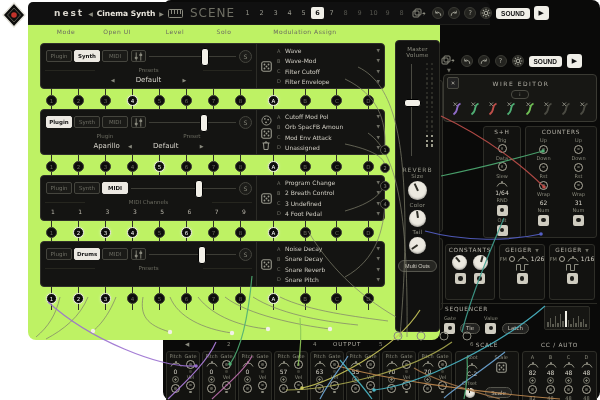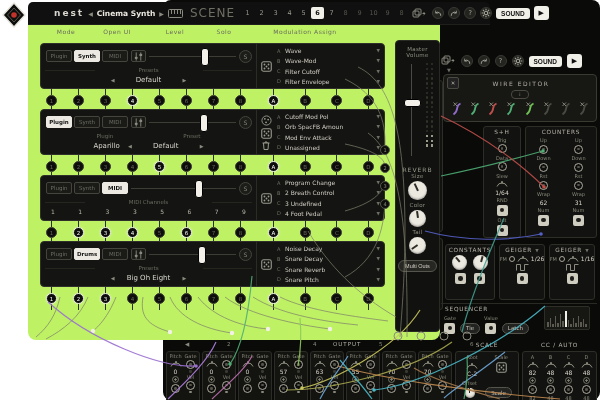--- a/index.html
+++ b/index.html
@@ -1245,25 +1245,20 @@
                     <div class="track"></div>
                     <div class="handle" style="left: calc(60% - 3px);"></div>
                   </div>
                   <span class="solo">S</span>
                 </div>
                 <div class="lz-mid">
                   <span class="line"></span>
                   <span>Presets</span>
                   <span class="line"></span>
                 </div>
-                <div class="lz-bot">
-                  <span class="tb-arrow">◀</span>
-                  <span style="min-width: 52px; text-align: center;">Big Oh Eight</span>
-                  <span class="tb-arrow">▶</span>
-                </div>
               </div>
               <div class="rz">
                 <div class="rz-icons">
                   <span class="ico">
                     <svg width="11" height="11" viewBox="0 0 12 12">
                       <rect x="0.8" y="0.8" width="10.4" height="10.4" rx="2" fill="none" stroke="#9a9a8e" stroke-width="1.2"></rect>
                       <g fill="#9a9a8e">
                         <circle cx="3.8" cy="3.8" r="1"></circle>
                         <circle cx="8.2" cy="3.8" r="1"></circle>
                         <circle cx="6" cy="6" r="1"></circle>

